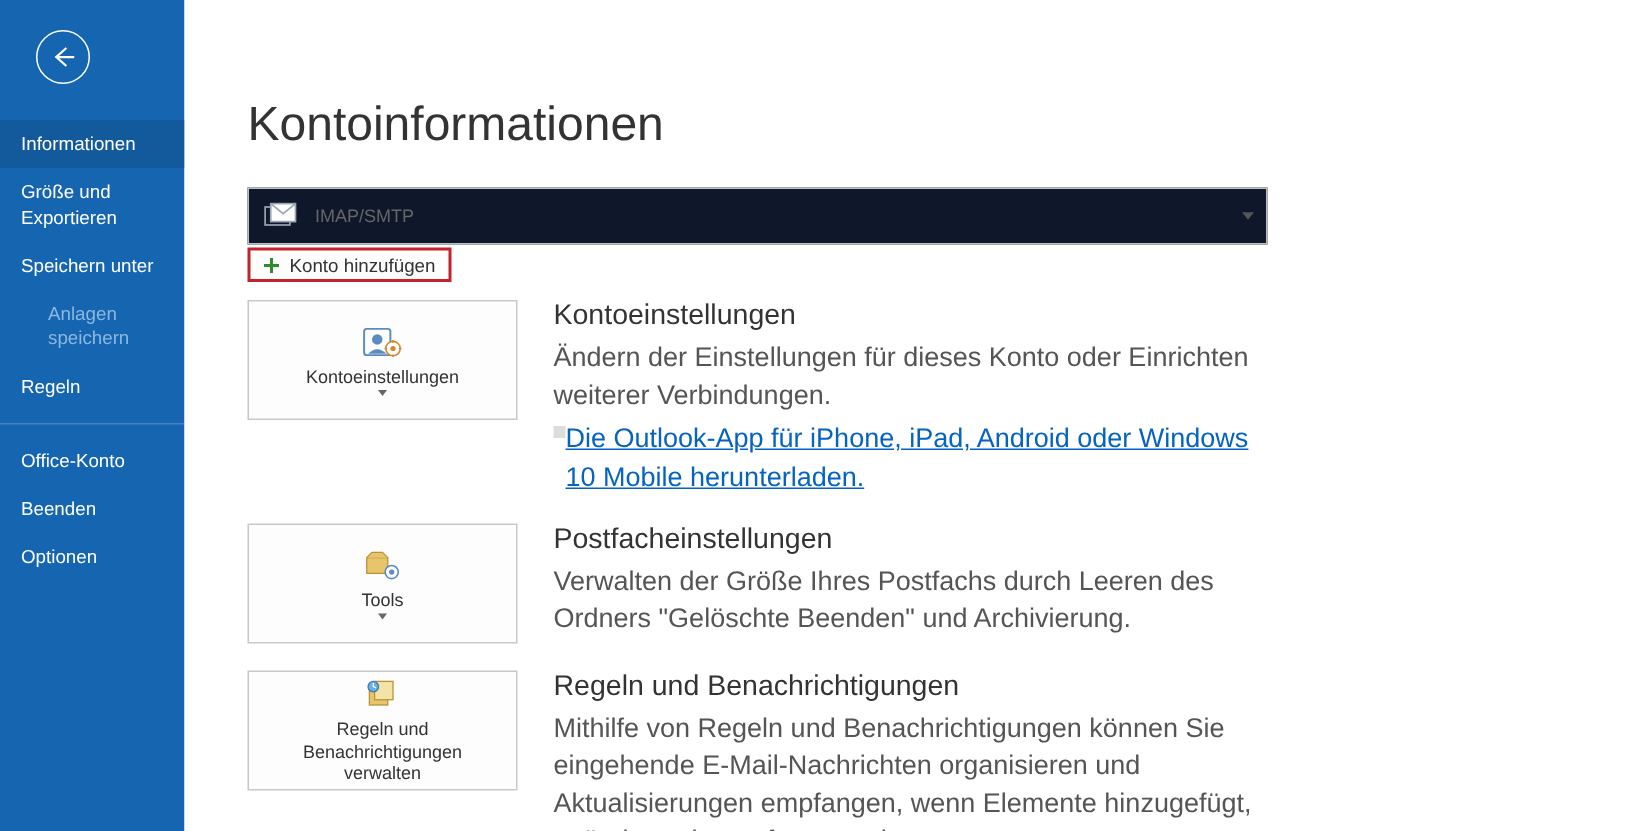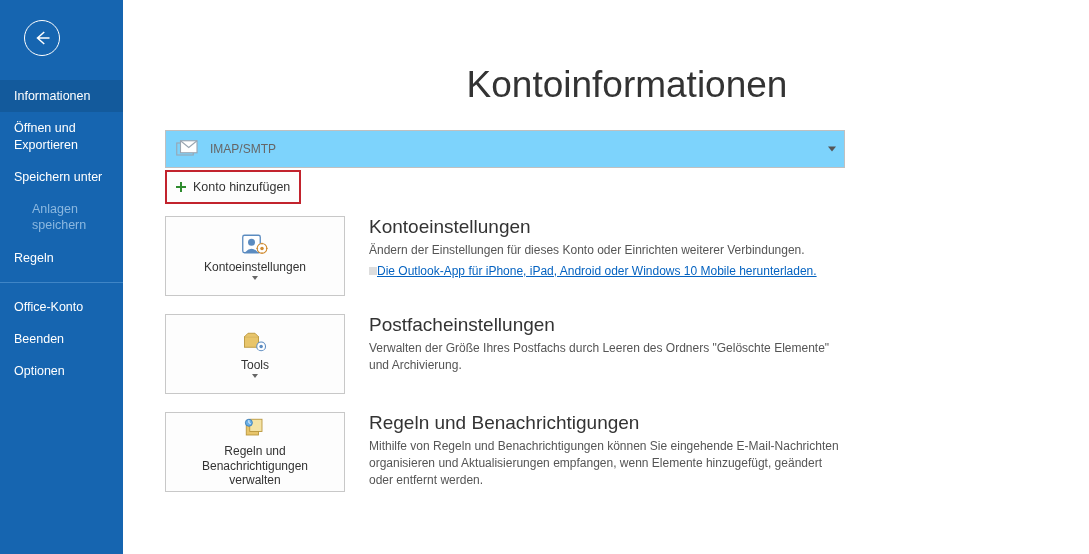--- a/index.html
+++ b/index.html
@@ -12,42 +12,42 @@
   .back-btn { width: 36px; height: 36px; border: 1.5px solid #fff; border-radius: 50%; margin: 20px 0 0 24px; display: flex; align-items: center; justify-content: center; cursor: pointer; }
   .back-btn svg { width: 18px; height: 18px; }
 
   .nav { margin-top: 24px; }
   .nav-item { padding: 8px 14px; font-size: 12.5px; line-height: 1.3; cursor: pointer; }
   .nav-item.active { background: #135a9c; }
   .nav-item.disabled { color: #8bb8e0; cursor: default; padding-left: 32px; }
   .nav-sep { height: 1px; background: #3f85c6; margin: 8px 0; }
 
   .main { position: absolute; left: 123px; top: 0; right: 0; height: 554px; padding: 0 0 0 42px; background: #fff; }
-  .page-title { font-size: 37px; font-weight: 300; color: #333; margin-top: 64px; text-align: center; }
+  .page-title { font-size: 32px; font-weight: 300; color: #333; margin-top: 64px; }
 
-  .acct-row { margin-top: 24px; width: 680px; height: 38px; border: 1px solid #c0c0c0; background: #7dd3fc; display: flex; align-items: center; cursor: pointer; position: relative; }
+  .acct-row { margin-top: 24px; width: 680px; height: 38px; border: 1px solid #c0c0c0; background: #0f172a; display: flex; align-items: center; cursor: pointer; position: relative; }
   .acct-icon { width: 44px; display: flex; align-items: center; justify-content: center; }
   .acct-icon svg { width: 24px; height: 20px; }
   .acct-type { font-size: 12px; color: #666; }
   .acct-drop { position: absolute; right: 8px; top: 50%; transform: translateY(-50%); width: 0; height: 0; border-left: 4px solid transparent; border-right: 4px solid transparent; border-top: 5px solid #555; }
 
-  .add-acct { margin-top: 2px; width: 136px; height: 34px; border: 2.5px solid #c2232d; background: #fdfdfd; display: flex; align-items: center; gap: 6px; padding-left: 8px; font-size: 12.5px; color: #333; cursor: pointer; }
+  .add-acct { margin-top: 2px; width: 136px; height: 23px; border: 2.5px solid #c2232d; background: #fdfdfd; display: flex; align-items: center; gap: 6px; padding-left: 8px; font-size: 12.5px; color: #333; cursor: pointer; }
   .plus { width: 12px; height: 12px; display: inline-flex; align-items: center; justify-content: center; }
   .plus svg { width: 12px; height: 12px; }
 
   .section { display: flex; gap: 24px; margin-top: 12px; width: 680px; }
   .section + .section { margin-top: 18px; }
   .tile { flex: 0 0 180px; height: 80px; border: 1px solid #c8c8c8; background: #fdfdfd; display: flex; flex-direction: column; align-items: center; justify-content: center; cursor: pointer; }
   .tile svg { width: 28px; height: 24px; }
   .tile-label { font-size: 12px; color: #333; text-align: center; margin-top: 4px; line-height: 1.2; max-width: 160px; }
   .tile-caret { width: 0; height: 0; border-left: 3px solid transparent; border-right: 3px solid transparent; border-top: 4px solid #666; margin-top: 2px; }
 
   .sect-body { flex: 1; }
   .sect-title { font-size: 19px; font-weight: 400; color: #333; margin-bottom: 4px; }
-  .sect-desc { font-size: 12px; color: #555; line-height: 1.4; }
+  .sect-desc { font-size: 18px; color: #555; line-height: 1.4; }
   .sect-link { color: #0563c1; text-decoration: underline; cursor: pointer; }
   .bullet-row { display: flex; gap: 0; margin-top: 4px; }
   .bullet-sq { width: 8px; height: 8px; background: #ddd; flex-shrink: 0; margin-top: 4px; }
 </style>
 </head>
 <body>
 
 <div class="titlebar">
   <span>Posteingang -</span>
   <span class="dash" style="margin-left:80px">-</span>
@@ -55,21 +55,21 @@
 </div>
 
 <div class="sidebar">
   <div class="back-btn">
     <svg viewBox="0 0 24 24" fill="none" stroke="#fff" stroke-width="2">
         <path d="M15 4 L6 12 L15 20 M6 12 H22"></path>
       </svg>
   </div>
   <div class="nav">
     <div class="nav-item active">Informationen</div>
-    <div class="nav-item">Öffnen und Exportieren</div>
+    <div class="nav-item">Größe und Exportieren</div>
     <div class="nav-item">Speichern unter</div>
     <div class="nav-item disabled">Anlagen speichern</div>
     <div class="nav-item">Regeln</div>
     <div class="nav-sep"></div>
     <div class="nav-item">Office-Konto</div>
     <div class="nav-item">Beenden</div>
     <div class="nav-item">Optionen</div>
   </div>
 </div>
 
@@ -131,21 +131,21 @@
           <rect x="4" y="6" width="16" height="12" fill="#e8c56b" stroke="#b8953a" stroke-width="1"></rect>
           <path d="M4 6 L8 2 H16 L20 6" fill="#e8c56b" stroke="#b8953a" stroke-width="1"></path>
           <circle cx="23" cy="17" r="5" fill="#fff" stroke="#5b8bc0" stroke-width="1.2"></circle>
           <circle cx="23" cy="17" r="2" fill="#5b8bc0"></circle>
         </svg>
       <span class="tile-label">Tools</span>
       <span class="tile-caret"></span>
     </div>
     <div class="sect-body">
       <div class="sect-title">Postfacheinstellungen</div>
-      <div class="sect-desc">Verwalten der Größe Ihres Postfachs durch Leeren des Ordners "Gelöschte Elemente" und Archivierung.</div>
+      <div class="sect-desc">Verwalten der Größe Ihres Postfachs durch Leeren des Ordners "Gelöschte Beenden" und Archivierung.</div>
     </div>
   </div>
 
   <div class="section">
     <div class="tile">
       <svg viewBox="0 0 32 24">
           <rect x="6" y="6" width="14" height="14" fill="#e8c56b" stroke="#b8953a"></rect>
           <rect x="10" y="2" width="14" height="14" fill="#f4e3a6" stroke="#b8953a"></rect>
           <circle cx="9" cy="6" r="4" fill="#6ab0e8" stroke="#3a7bb5"></circle>
           <path d="M9 3 V6 L11 7" stroke="#fff" stroke-width="1" fill="none"></path>

